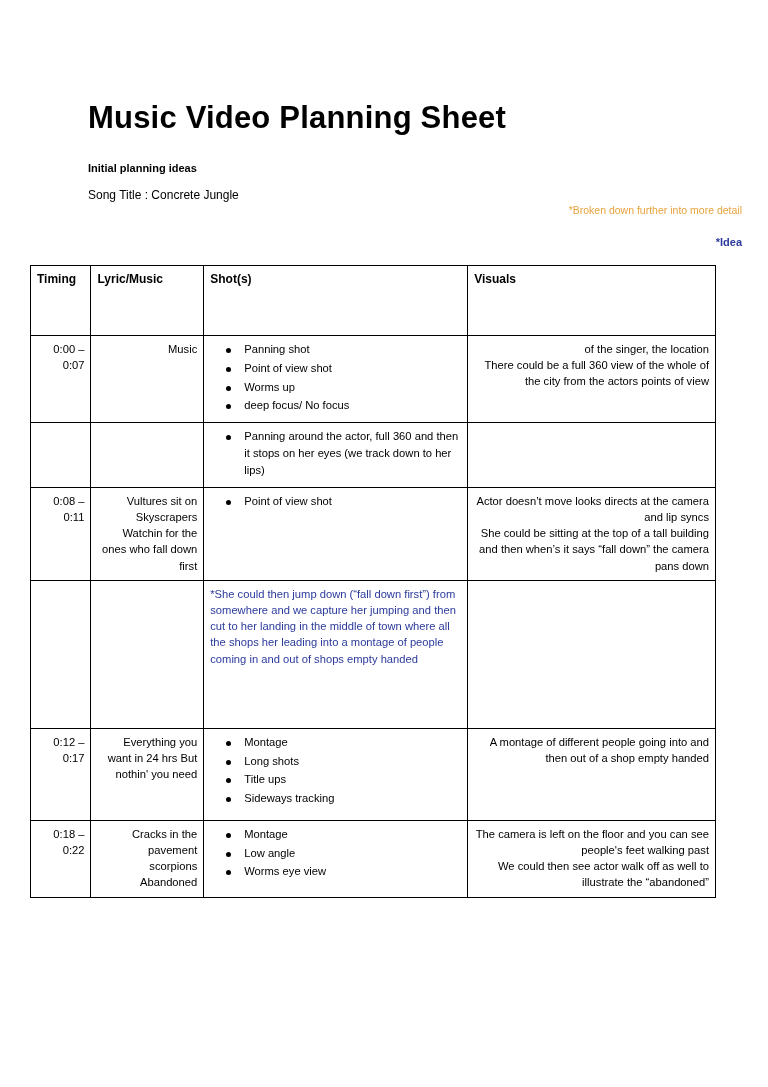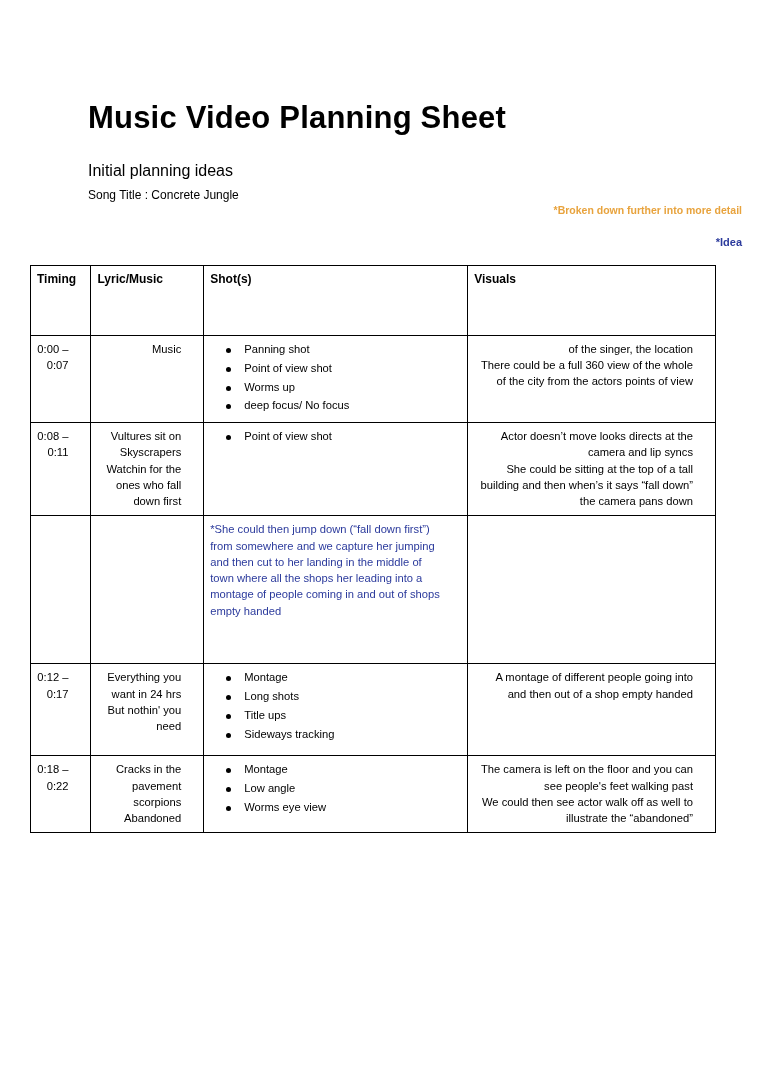--- a/index.html
+++ b/index.html
@@ -29,35 +29,35 @@
     top: 100px;
     font-size: 31px;
     font-weight: bold;
     letter-spacing: 0.2px;
     white-space: nowrap;
   }
   .section-heading {
     position: absolute;
     left: 88px;
     top: 162px;
-    font-size: 16px;
-    font-weight: normal;
+    font-size: 11px;
+    font-weight: bold;
   }
   .song-title {
     position: absolute;
     left: 88px;
     top: 188px;
     font-size: 12px;
   }
   .legend-orange {
     position: absolute;
     right: 26px;
     top: 204px;
     font-size: 10.5px;
-    font-weight: bold;
+    font-weight: normal;
     color: #e8a33d;
     white-space: nowrap;
     text-align: center;
   }
   .legend-blue {
     position: absolute;
     right: 26px;
     top: 236px;
     font-size: 11px;
     font-weight: bold;
@@ -70,21 +70,21 @@
     left: 30px;
     top: 265px;
     width: 686px;
     border-collapse: collapse;
     table-layout: fixed;
     font-size: 11.2px;
   }
   table.plan td {
     border: 1px solid #000000;
     vertical-align: top;
-    padding: 5px 22px 6px 6px;
+    padding: 5px 6px 6px 6px;
     line-height: 1.45;
   }
   .col-timing  { width: 60px; }
   .col-lyric   { width: 112px; }
   .col-shots   { width: 262px; }
   .col-visuals { width: 246px; }
 
   thead td {
     font-weight: bold;
     font-size: 12px;
@@ -155,20 +155,30 @@
             <li>Panning shot</li>
             <li>Point of view shot</li>
             <li>Worms up</li>
             <li>deep focus/ No focus</li>
           </ul>
         </td>
         <td class="plain-lines">of the singer, the location
 There could be a full 360 view of the whole of the city from the actors points of view</td>
       </tr>
 
+      <tr style="height:52px">
+        <td class="plain-lines"></td>
+        <td class="plain-lines"></td>
+        <td>
+          <ul class="shotlist">
+            <li>Panning around the actor, full 360 and then it stops on her eyes (we track down to her lips)</li>
+          </ul>
+        </td>
+        <td class="plain-lines"></td>
+      </tr>
 
       <tr style="height:88px">
         <td class="plain-lines">0:08 –
 0:11</td>
         <td class="plain-lines">Vultures sit on Skyscrapers Watchin for the ones who fall down first</td>
         <td>
           <ul class="shotlist">
             <li>Point of view shot</li>
           </ul>
         </td>

